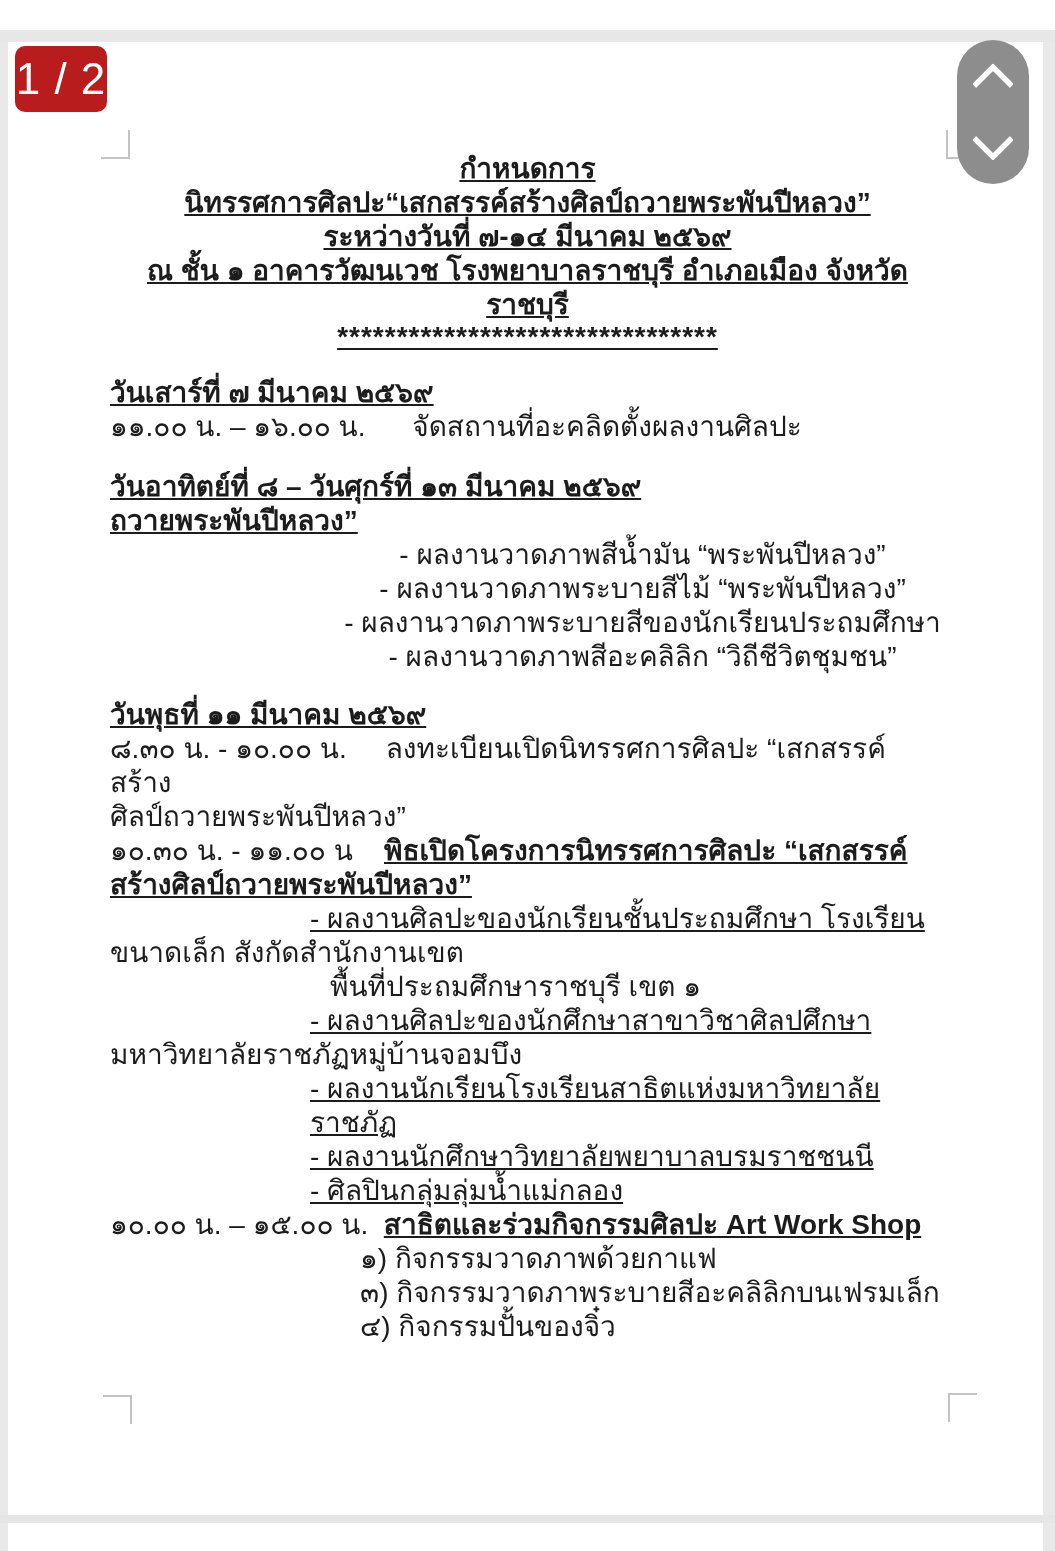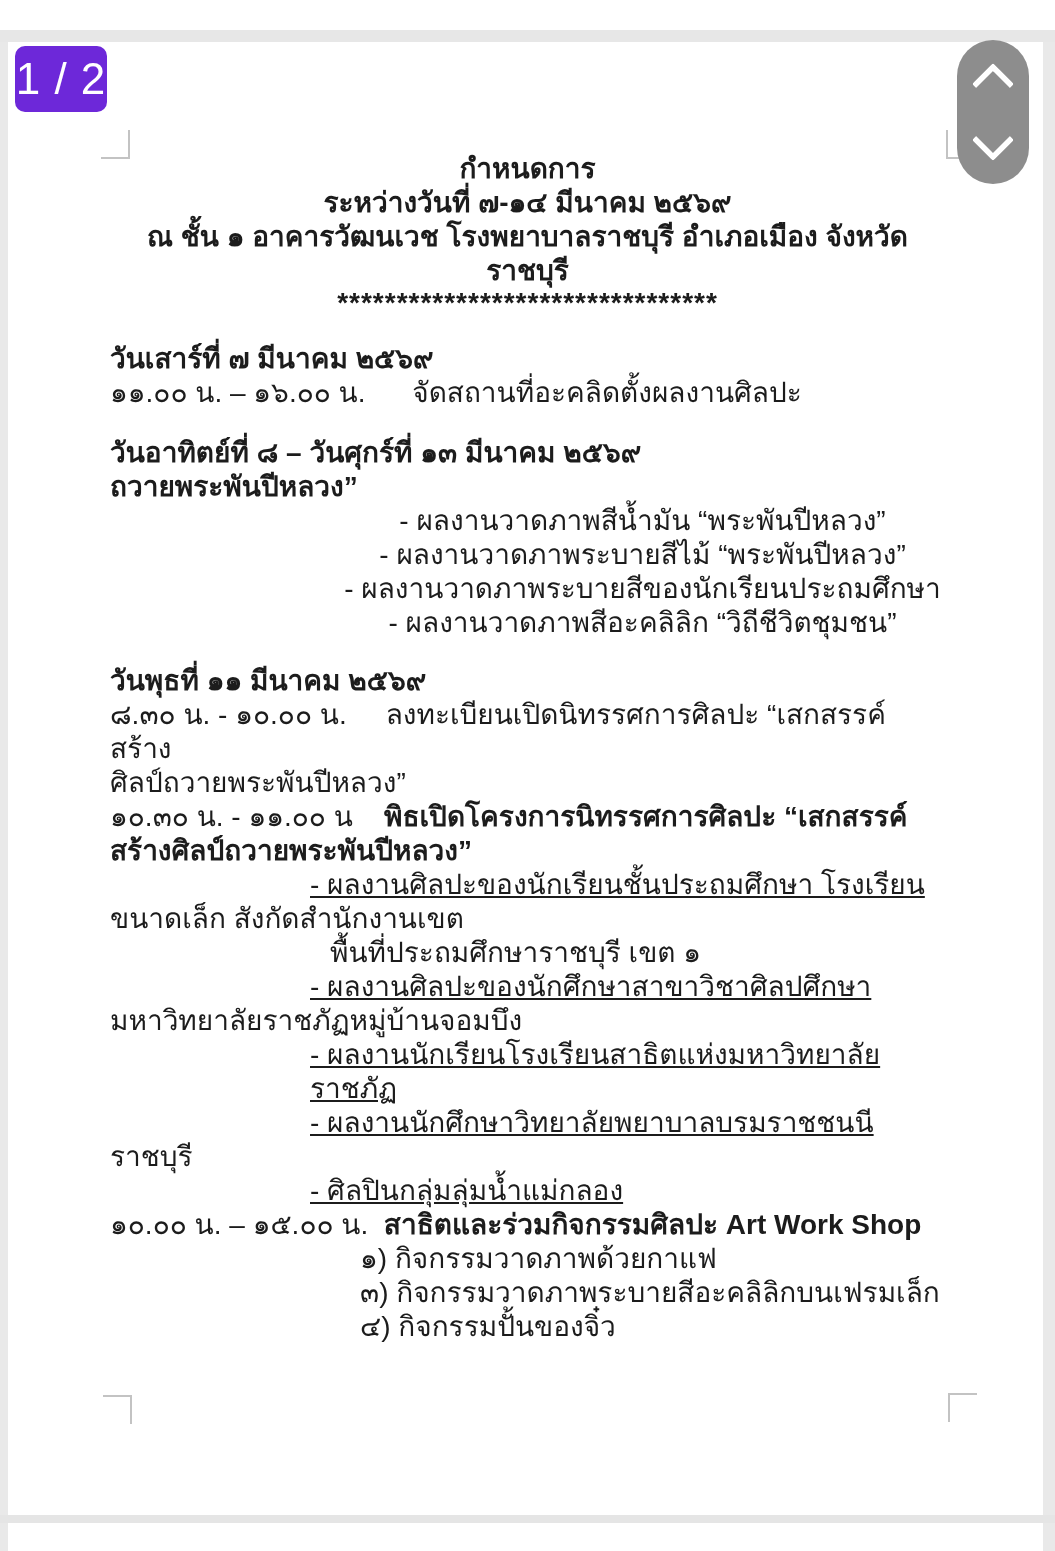--- a/index.html
+++ b/index.html
@@ -14,21 +14,21 @@
   .edge-left{left:0;top:42px;width:8px;height:1509px;}
   .edge-right{left:1043px;top:42px;width:12px;height:1509px;}
   .page-gap{position:absolute;left:0;top:1515px;width:1055px;height:8px;background:#e5e5e5;}
   .page{position:absolute;background:#ffffff;}
   .page-1{left:8px;top:42px;width:1035px;height:1473px;}
   .page-2{left:8px;top:1523px;width:1035px;height:28px;}
 
   
   .badge{
     position:absolute;left:15px;top:46px;width:92px;height:66px;
-    background:#6d28d9;border-radius:10px;color:#ffffff;
+    background:#b91c1c;border-radius:10px;color:#ffffff;
     font-size:44px;line-height:66px;text-align:center;letter-spacing:1px;
   }
 
   
   .pill{
     position:absolute;left:957px;top:40px;width:72px;height:144px;
     background:#8d8d8d;border-radius:36px;
   }
   .pill-btn{position:absolute;left:0;width:72px;height:72px;}
   .pill-btn.up{top:0;}
@@ -47,21 +47,21 @@
   .crop-bl{left:103px;top:1395px;border-top:2px solid #c3c3c3;border-right:2px solid #c3c3c3;}
   .crop-br{left:948px;top:1393px;border-top:2px solid #c3c3c3;border-left:2px solid #c3c3c3;}
 
   
   .content{
     position:absolute;left:110px;top:152px;width:835px;
     color:#1c1c1c;font-size:28px;line-height:34px;
   }
   .content p{margin:0;white-space:pre-wrap;}
   .c{text-align:center;}
-  .b{font-weight:700;}
+  .b{font-weight:700;text-decoration:underline;}
   .stars{line-height:30px;letter-spacing:1px;}
   .gap-lg{height:24px;}
   .gap-md{height:26px;}
   .ind-230{padding-left:230px;text-align:center;}
   .ind-200{padding-left:200px;text-decoration:underline;}
   .ind-220{padding-left:220px;}
   .ind-250{padding-left:250px;}
 </style>
 </head>
 <body>
@@ -73,20 +73,21 @@
 <div class="page page-1">
 </div>
 
 <div class="crop crop-tl"></div>
 <div class="crop crop-tr"></div>
 <div class="crop crop-bl"></div>
 <div class="crop crop-br"></div>
 
 <div class="content">
   <p class="c b">กำหนดการ</p>
+  <p class="c b">นิทรรศการศิลปะ“เสกสรรค์สร้างศิลป์ถวายพระพันปีหลวง”</p>
   <p class="c b">ระหว่างวันที่ ๗-๑๔ มีนาคม ๒๕๖๙</p>
   <p class="c b">ณ ชั้น ๑ อาคารวัฒนเวช โรงพยาบาลราชบุรี อำเภอเมือง จังหวัดราชบุรี</p>
   <p class="c b stars">********************************</p>
   <div class="gap-lg"></div>
 
   <p class="b">วันเสาร์ที่ ๗ มีนาคม ๒๕๖๙</p>
   <p><span>๑๑.๐๐ น. – ๑๖.๐๐ น.      </span><span>จัดสถานที่อะคลิดตั้งผลงานศิลปะ</span></p>
   <div class="gap-md"></div>
 
   <p class="b">วันอาทิตย์ที่ ๘ – วันศุกร์ที่ ๑๓ มีนาคม ๒๕๖๙</p>
@@ -102,21 +103,20 @@
   <p>ศิลป์ถวายพระพันปีหลวง”</p>
   <p><span>๑๐.๓๐ น. - ๑๑.๐๐ น    </span><span class="b">พิธเปิดโครงการนิทรรศการศิลปะ “เสกสรรค์</span></p>
   <p class="b">สร้างศิลป์ถวายพระพันปีหลวง”</p>
   <p class="ind-200">- ผลงานศิลปะของนักเรียนชั้นประถมศึกษา โรงเรียน</p>
   <p>ขนาดเล็ก สังกัดสำนักงานเขต</p>
   <p class="ind-220">พื้นที่ประถมศึกษาราชบุรี เขต ๑</p>
   <p class="ind-200">- ผลงานศิลปะของนักศึกษาสาขาวิชาศิลปศึกษา</p>
   <p>มหาวิทยาลัยราชภัฏหมู่บ้านจอมบึง</p>
   <p class="ind-200">- ผลงานนักเรียนโรงเรียนสาธิตแห่งมหาวิทยาลัยราชภัฏ</p>
   <p class="ind-200">- ผลงานนักศึกษาวิทยาลัยพยาบาลบรมราชชนนี</p>
-  <p>ราชบุรี</p>
   <p class="ind-200">- ศิลปินกลุ่มลุ่มน้ำแม่กลอง</p>
   <p><span>๑๐.๐๐ น. – ๑๕.๐๐ น.  </span><span class="b">สาธิตและร่วมกิจกรรมศิลปะ Art Work Shop</span></p>
   <p class="ind-250">๑) กิจกรรมวาดภาพด้วยกาแฟ</p>
   <p class="ind-250">๓) กิจกรรมวาดภาพระบายสีอะคลิลิกบนเฟรมเล็ก</p>
   <p class="ind-250">๔) กิจกรรมปั้นของจิ๋ว</p>
 </div>
 
 <div class="page-gap"></div>
 <div class="page page-2"></div>
 

